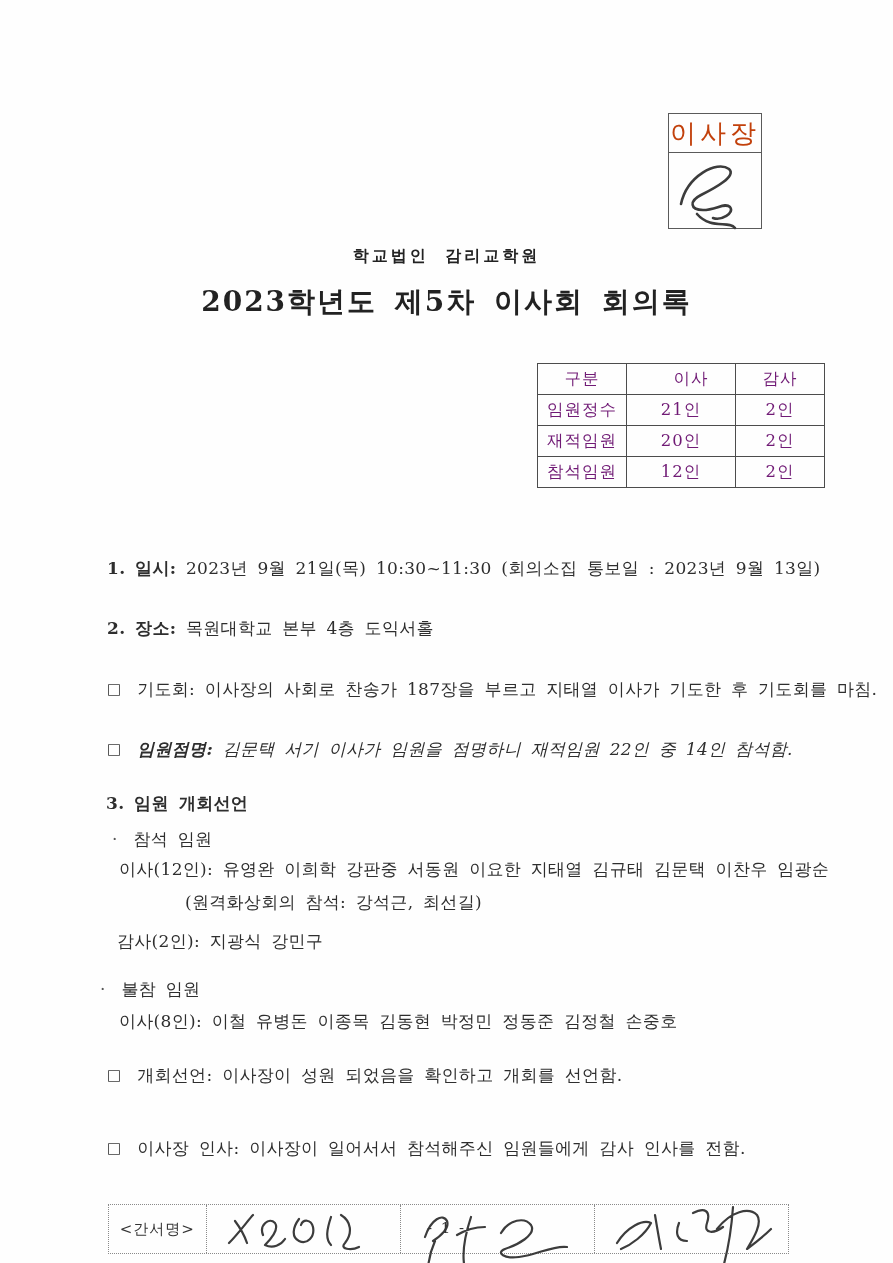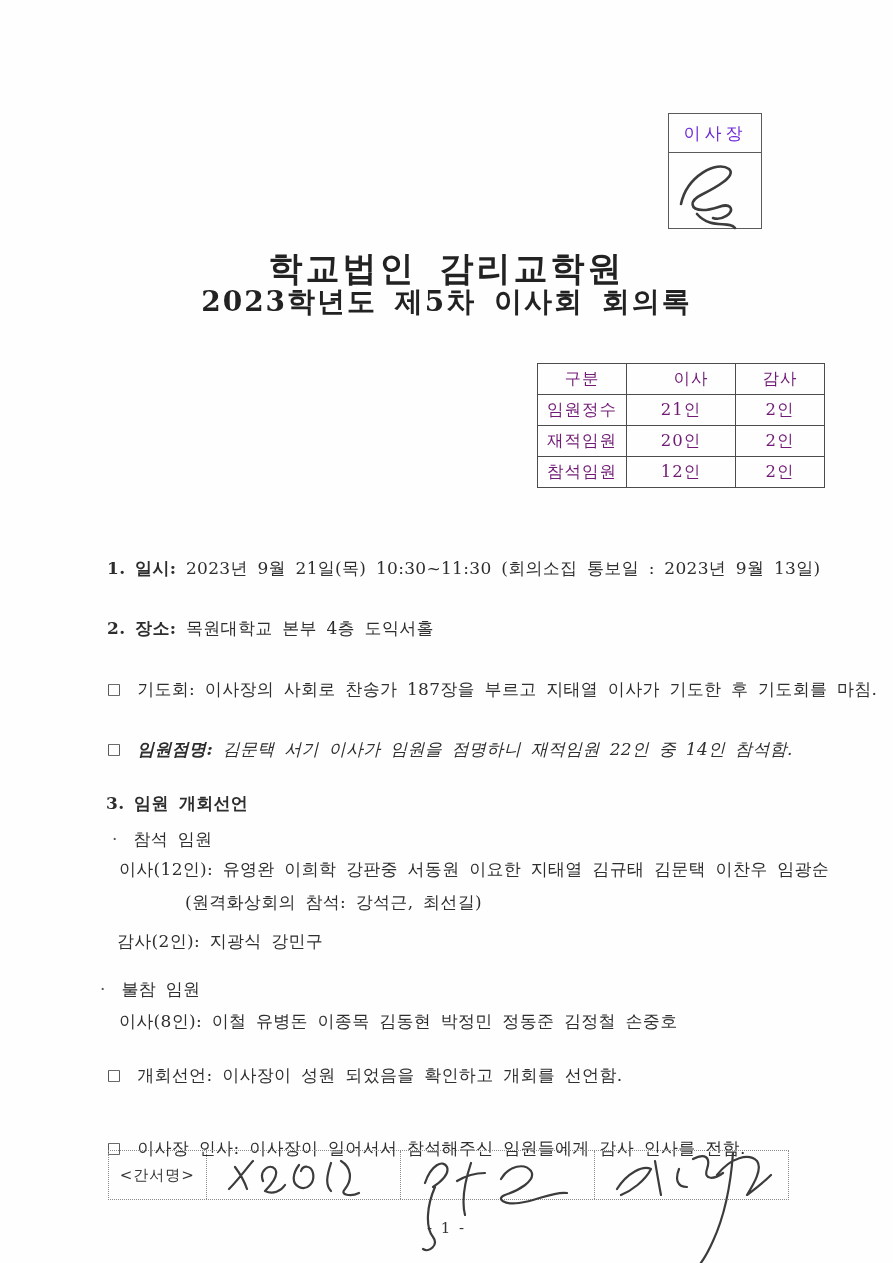--- a/index.html
+++ b/index.html
@@ -9,41 +9,41 @@
     font-family:"DejaVu Serif","Liberation Serif",serif;
     color:#2e2e2e;
   }
   .line { position:absolute; white-space:nowrap; font-size:17px; letter-spacing:0.3px; word-spacing:4px; }
   .b { font-weight:bold; }
   .bullet-sq { display:inline-block; font-size:15px; transform:translateY(-1px); margin-right:6px; color:#3a3a3a; }
   .bullet-dot { display:inline-block; margin-right:6px; color:#555; }
 
   
   .stamp { position:absolute; left:668px; top:113px; width:92px; height:114px; border:1.5px solid #5a5a5a; }
-  .stamp-title { height:38px; line-height:38px; text-align:center; font-size:17px; letter-spacing:4px;
-                 border-bottom:1.5px solid #5a5a5a; color:#6d28d9; }
+  .stamp-title { height:38px; line-height:38px; text-align:center; font-size:26px; letter-spacing:4px;
+                 border-bottom:1.5px solid #5a5a5a; color:#c2410c; }
   .stamp-sig { position:absolute; left:0; top:40px; width:92px; height:74px; overflow:visible; }
 
   
   .title { position:absolute; left:0; width:893px; text-align:center; font-weight:bold; color:#222; }
-  .t1 { top:246px; font-size:34px; letter-spacing:3px; word-spacing:8px; }
+  .t1 { top:246px; font-size:16px; letter-spacing:3px; word-spacing:8px; }
   .t2 { top:283px; font-size:28px; letter-spacing:2px; word-spacing:6px; }
 
   
   table.summary { position:absolute; left:537px; top:363px; border-collapse:collapse; }
   table.summary td {
     border:1.5px solid #4c4c4c; text-align:center; font-size:16.5px; color:#701a75;
     height:30px; padding:0 4px; letter-spacing:1px;
   }
   table.summary td.c1 { width:80px; }
   table.summary td.c2 { width:80px;padding-left:24px; }
   table.summary td.c3 { width:80px; }
 
   
-  .sigrow { position:absolute; left:108px; top:1150px; width:679px; height:48px;
+  .sigrow { position:absolute; left:108px; top:1204px; width:679px; height:48px;
             border:1px dotted #8a8a8a; display:flex; }
   .sigcell { position:relative; height:48px; border-right:1px dotted #8a8a8a; overflow:visible; }
   .sigcell:last-child { border-right:none; }
   .sigcell.lab { width:97px; display:flex; align-items:center; justify-content:center;
                  font-size:15px; letter-spacing:1px; color:#333; }
   .sigcell.s1 { width:194px; } .sigcell.s2 { width:193px; } .sigcell.s3 { width:194px; }
   .sigcell svg { position:absolute; overflow:visible; }
 
   svg path { fill:none; stroke:#3c3c3c; stroke-linecap:round; stroke-linejoin:round; }
 

